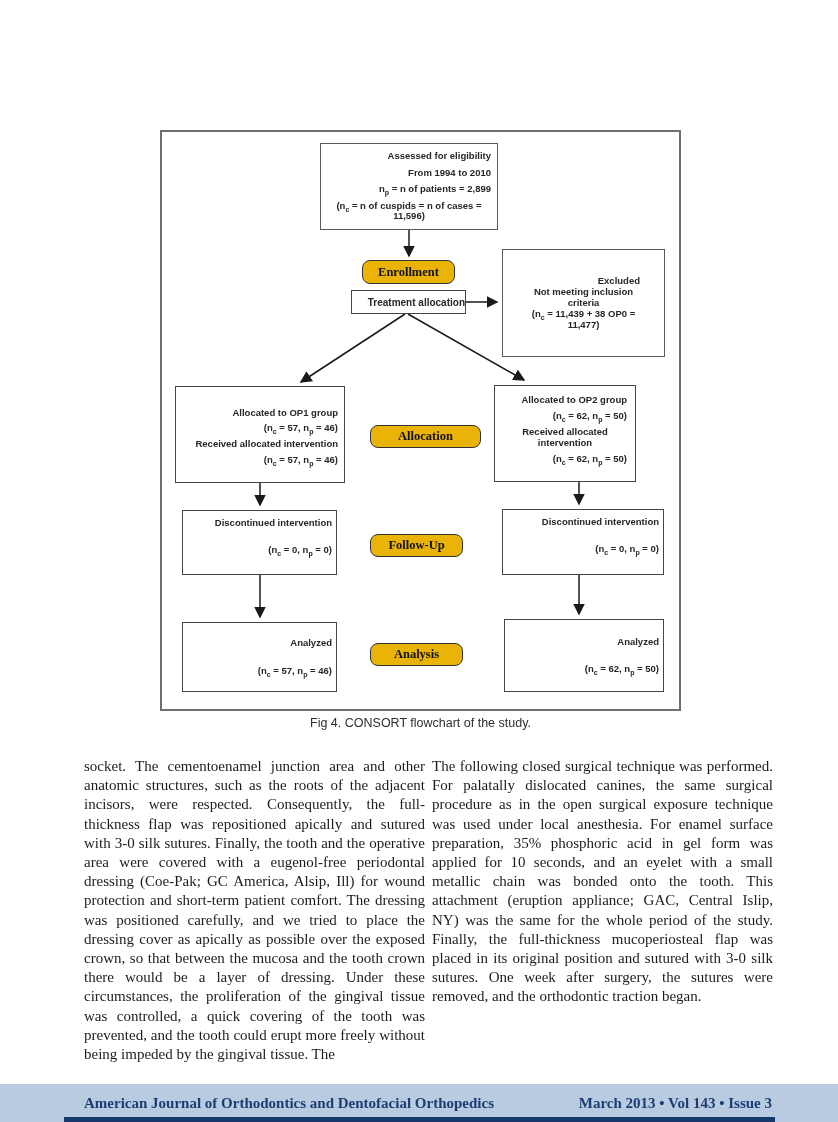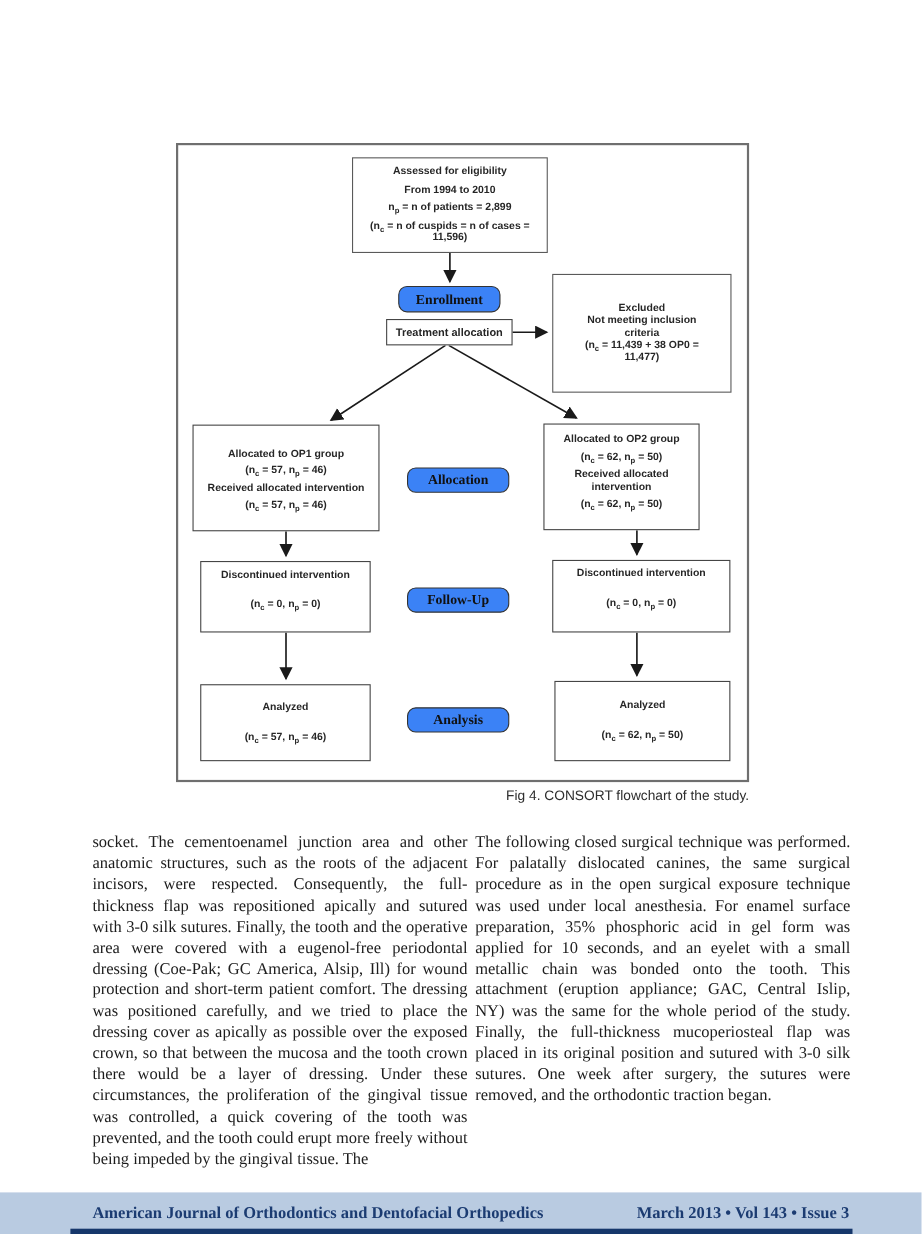--- a/index.html
+++ b/index.html
@@ -16,32 +16,32 @@
               display:flex;align-items:center;justify-content:space-between;
               padding:0 66px 0 84px;box-sizing:border-box;}
   .footer-bar span{color:#1c3c72;font-size:15px;font-weight:700;
               font-family:"Liberation Serif", serif;}
   .footer-strip{position:absolute;left:64px;right:63px;bottom:0;height:5px;background:#16376b;}
 
   
   .fig-frame{position:absolute;left:160px;top:130px;width:521px;height:581px;
              border:2px solid #6f6f6f;box-sizing:border-box;background:#fff;}
   .fc-box{position:absolute;border:1.5px solid #454545;box-sizing:border-box;background:#fff;
-          display:flex;flex-direction:column;align-items:center;justify-content:center;
+          display:flex;flex-direction:column;align-items:flex-end;justify-content:center;
           text-align:center;font-family:"Liberation Sans", sans-serif;font-weight:700;
           color:#262626;font-size:9.5px;line-height:1.1;}
   .fc-box .fc-line{padding:0 4px;}
   .fc-round{position:absolute;border:1.5px solid #333;border-radius:8px;box-sizing:border-box;
-            background:#3b82f6;display:flex;align-items:center;justify-content:center;
+            background:#eab308;display:flex;align-items:center;justify-content:center;
             font-family:"Liberation Serif", serif;font-weight:700;font-size:12.5px;color:#111;}
   sub{font-size:7px;line-height:0;}
   .arrows{position:absolute;left:0;top:0;width:521px;height:581px;}
 
   
-  .fig-caption{position:absolute;left:160px;top:716px;width:521px;text-align:right;
+  .fig-caption{position:absolute;left:160px;top:716px;width:521px;text-align:center;
                font-family:"Liberation Sans", sans-serif;font-size:12.5px;color:#2e2e2e;}
 
   
   .col{position:absolute;top:757px;width:341px;font-size:15px;line-height:19.2px;
        text-align:justify;color:#1c1c1c;}
   .col p{margin:0;}
   .col p + p{text-indent:15px;}
   .col-left{left:84px;}
   .col-right{left:432px;}
 </style>
@@ -94,21 +94,21 @@
         <div class="fc-line">(n<sub>c</sub> = 57, n<sub>p</sub> = 46)</div>
       </div>
 
     <div class="fc-box" style="left:332px;top:253px;width:142px;height:97px;justify-content:space-around;padding:6px 4px 14px;">
         <div class="fc-line">Allocated to OP2 group</div>
         <div class="fc-line">(n<sub>c</sub> = 62, n<sub>p</sub> = 50)</div>
         <div class="fc-line">Received allocated intervention</div>
         <div class="fc-line">(n<sub>c</sub> = 62, n<sub>p</sub> = 50)</div>
       </div>
 
-    <div class="fc-round" style="left:208px;top:293px;width:93px;height:23px;">Allocation</div>
+    <div class="fc-round" style="left:208px;top:293px;width:111px;height:23px;">Allocation</div>
 
     <div class="fc-box" style="left:20px;top:378px;width:155px;height:65px;justify-content:flex-start;gap:17px;padding-top:7px;">
         <div class="fc-line">Discontinued intervention</div>
         <div class="fc-line">(n<sub>c</sub> = 0, n<sub>p</sub> = 0)</div>
       </div>
 
     <div class="fc-round" style="left:208px;top:402px;width:93px;height:23px;">Follow-Up</div>
 
     <div class="fc-box" style="left:340px;top:377px;width:162px;height:66px;justify-content:flex-start;gap:17px;padding-top:7px;">
         <div class="fc-line">Discontinued intervention</div>

